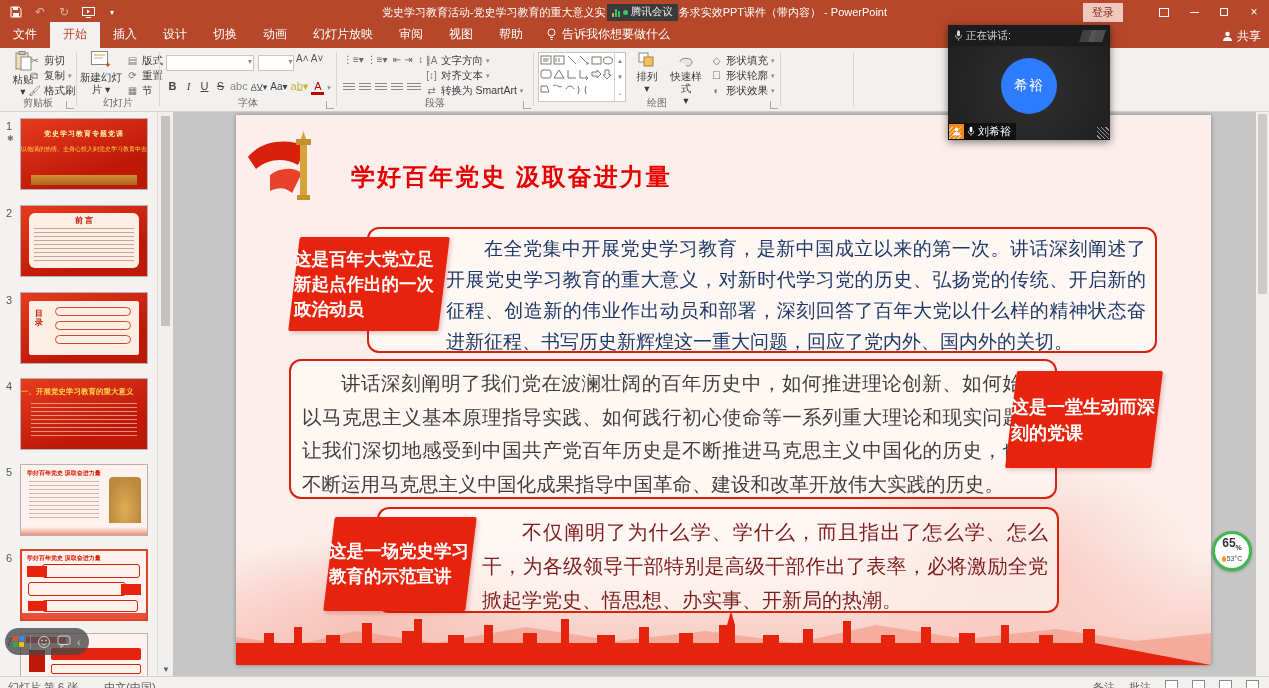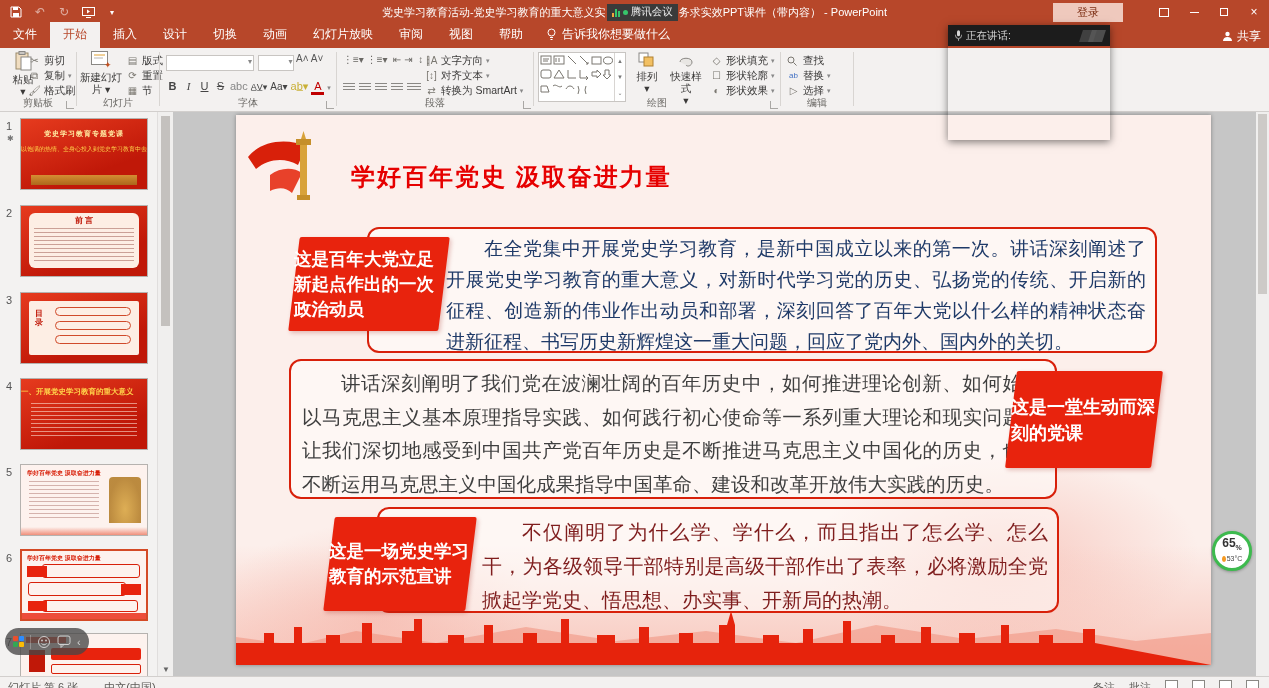--- a/index.html
+++ b/index.html
@@ -10,21 +10,21 @@
   .titlebar { position:absolute; left:0; top:0; width:1269px; height:24px; background:#B7472A; display:flex; align-items:center; color:#fff; font-size:11px; }
   .qat { display:flex; align-items:center; gap:8px; padding-left:8px; }
   .qat .qbtn { width:16px; height:16px; display:flex; align-items:center; justify-content:center; color:#fff; font-size:12px; }
   .qat .dim { opacity:.55; }
   .title-center { position:absolute; left:0; right:0; top:0; height:24px; display:flex; align-items:center; justify-content:center; pointer-events:none; }
   .meet-chip { pointer-events:auto; background:#3a3a3a; color:#eee; height:17px; display:flex; align-items:center; gap:3px; padding:0 5px; font-size:10.5px; margin:0 1px; }
   .eq { display:inline-flex; align-items:flex-end; gap:1px; height:9px; }
   .eq i { width:2px; background:#37c56b; display:block; }
   .dotg { width:5px; height:5px; border-radius:50%; background:#37c56b; }
   .tb-right { position:absolute; right:0; top:0; height:24px; display:flex; align-items:center; gap:0; }
-  .login { background:#efc9bd; color:#7c2d12; font-size:11px; padding:2px 24px; margin-right:26px; }
+  .login { background:#efc9bd; color:#7c2d12; font-size:11px; padding:2px 9px; margin-right:26px; }
   .wbtn { width:30px; height:24px; display:flex; align-items:center; justify-content:center; color:#fff; font-size:12px; }
   .icon-min { width:9px; height:1px; background:#fff; display:block; }
   .icon-max { width:8px; height:8px; border:1px solid #fff; display:block; }
   .icon-ropt { width:10px; height:9px; border:1px solid #fff; position:relative; }
   .icon-ropt:after { content:"ˆ"; position:absolute; left:2px; top:-3px; font-size:8px; }
 
   
   .tabrow { position:absolute; left:0; top:24px; width:1269px; height:24px; background:#B7472A; display:flex; align-items:flex-end; color:#fff; }
   .tab { font-size:12px; padding:4px 13px 5px; cursor:default; }
   .tab.active { background:#f3f1f0; color:#B7472A;margin-top:16px; }
@@ -374,44 +374,20 @@
             <span class="sic">◐</span>
             <span>形状效果</span> 
             <span style="font-size:7px;color:#888;">▾</span>
           </div>
       </div>
       <div class="glabel">绘图</div>
       <div class="launcher"></div>
     </div>
     <div class="rsep" style="left:780px;"></div>
 
-    <div class="rgroup" style="left:781px;width:72px;">
-      <div class="smallcol" style="left:6px;top:5px;">
-        <div class="srow">
-          <span class="sic">
-              <svg width="10" height="10" viewBox="0 0 10 10">
-                <circle cx="4" cy="4" r="3" fill="none" stroke="#7a7770"></circle>
-                <line x1="6.5" y1="6.5" x2="9.5" y2="9.5" stroke="#7a7770"></line>
-              </svg>
-            </span>
-          <span>查找</span>
-        </div>
-        <div class="srow">
-            <span class="sic" style="color:#4472c4;font-size:8px;">ab</span>
-            <span>替换</span> 
-            <span style="font-size:7px;color:#888;">▾</span>
-          </div>
-        <div class="srow">
-            <span class="sic">▷</span>
-            <span>选择</span> 
-            <span style="font-size:7px;color:#888;">▾</span>
-          </div>
-      </div>
-      <div class="glabel">编辑</div>
-    </div>
     <div class="rsep" style="left:853px;"></div>
   </div>
 
   <div class="thumbs">
     <div class="thnum" style="top:8px;">1</div>
     <div class="thstar" style="top:22px;">✱</div>
     <div class="thumb th-red" style="top:6px;">
       <div style="text-align:center;margin-top:10px;font-size:7px;color:#ffe9a0;font-weight:bold;letter-spacing:1px;">党史学习教育专题党课</div>
       <div style="text-align:center;margin-top:6px;font-size:6px;color:#ffd24a;">以饱满的热情、全身心投入到党史学习教育中去</div>
       <div style="position:absolute;bottom:4px;left:10px;right:10px;height:10px;background:linear-gradient(#d8a23a,#a8741f);opacity:.85;"></div>
@@ -526,20 +502,39 @@
       <svg width="9" height="13" viewBox="0 0 12 16">
           <rect x="4" y="1" width="4" height="8" rx="2" fill="#d6d6d6"></rect>
           <path d="M2 7v1a4 4 0 0 0 8 0V7" fill="none" stroke="#d6d6d6"></path>
           <line x1="6" y1="12.5" x2="6" y2="15" stroke="#d6d6d6"></line>
         </svg>
       <span>正在讲话:</span>
       <span class="meet-logo">
           <i></i>
           <i style="background:#5a5a5a;"></i>
         </span>
+    </div>
+    <div class="meet-body">
+      <div class="avatar">希裕</div>
+      <div class="meet-name">
+        <span class="porange">
+          <svg width="9" height="9" viewBox="0 0 11 11">
+              <circle cx="5.5" cy="3" r="2.2" fill="#fff"></circle>
+              <path d="M1 10c0-2.5 2-4 4.5-4s4.5 1.5 4.5 4z" fill="#fff"></path>
+            </svg>
+        </span>
+        <svg width="8" height="11" viewBox="0 0 12 16">
+            <rect x="4" y="1" width="4" height="8" rx="2" fill="#fff"></rect>
+            <path d="M2 7v1a4 4 0 0 0 8 0V7" fill="none" stroke="#fff"></path>
+            <line x1="6" y1="12.5" x2="6" y2="15" stroke="#fff"></line>
+          </svg>
+        <span>刘希裕</span>
+      </div>
+      <div class="handle bl"></div>
+      <div class="handle br"></div>
     </div>
   </div>
 
   <div class="pill">
     <span class="appgrid">
       <i style="background:#e94f2e;"></i>
         <i style="background:#2d8cff;"></i>
         <i style="background:#34a853;"></i>
         <i style="background:#fbbc05;"></i>
     </span>

